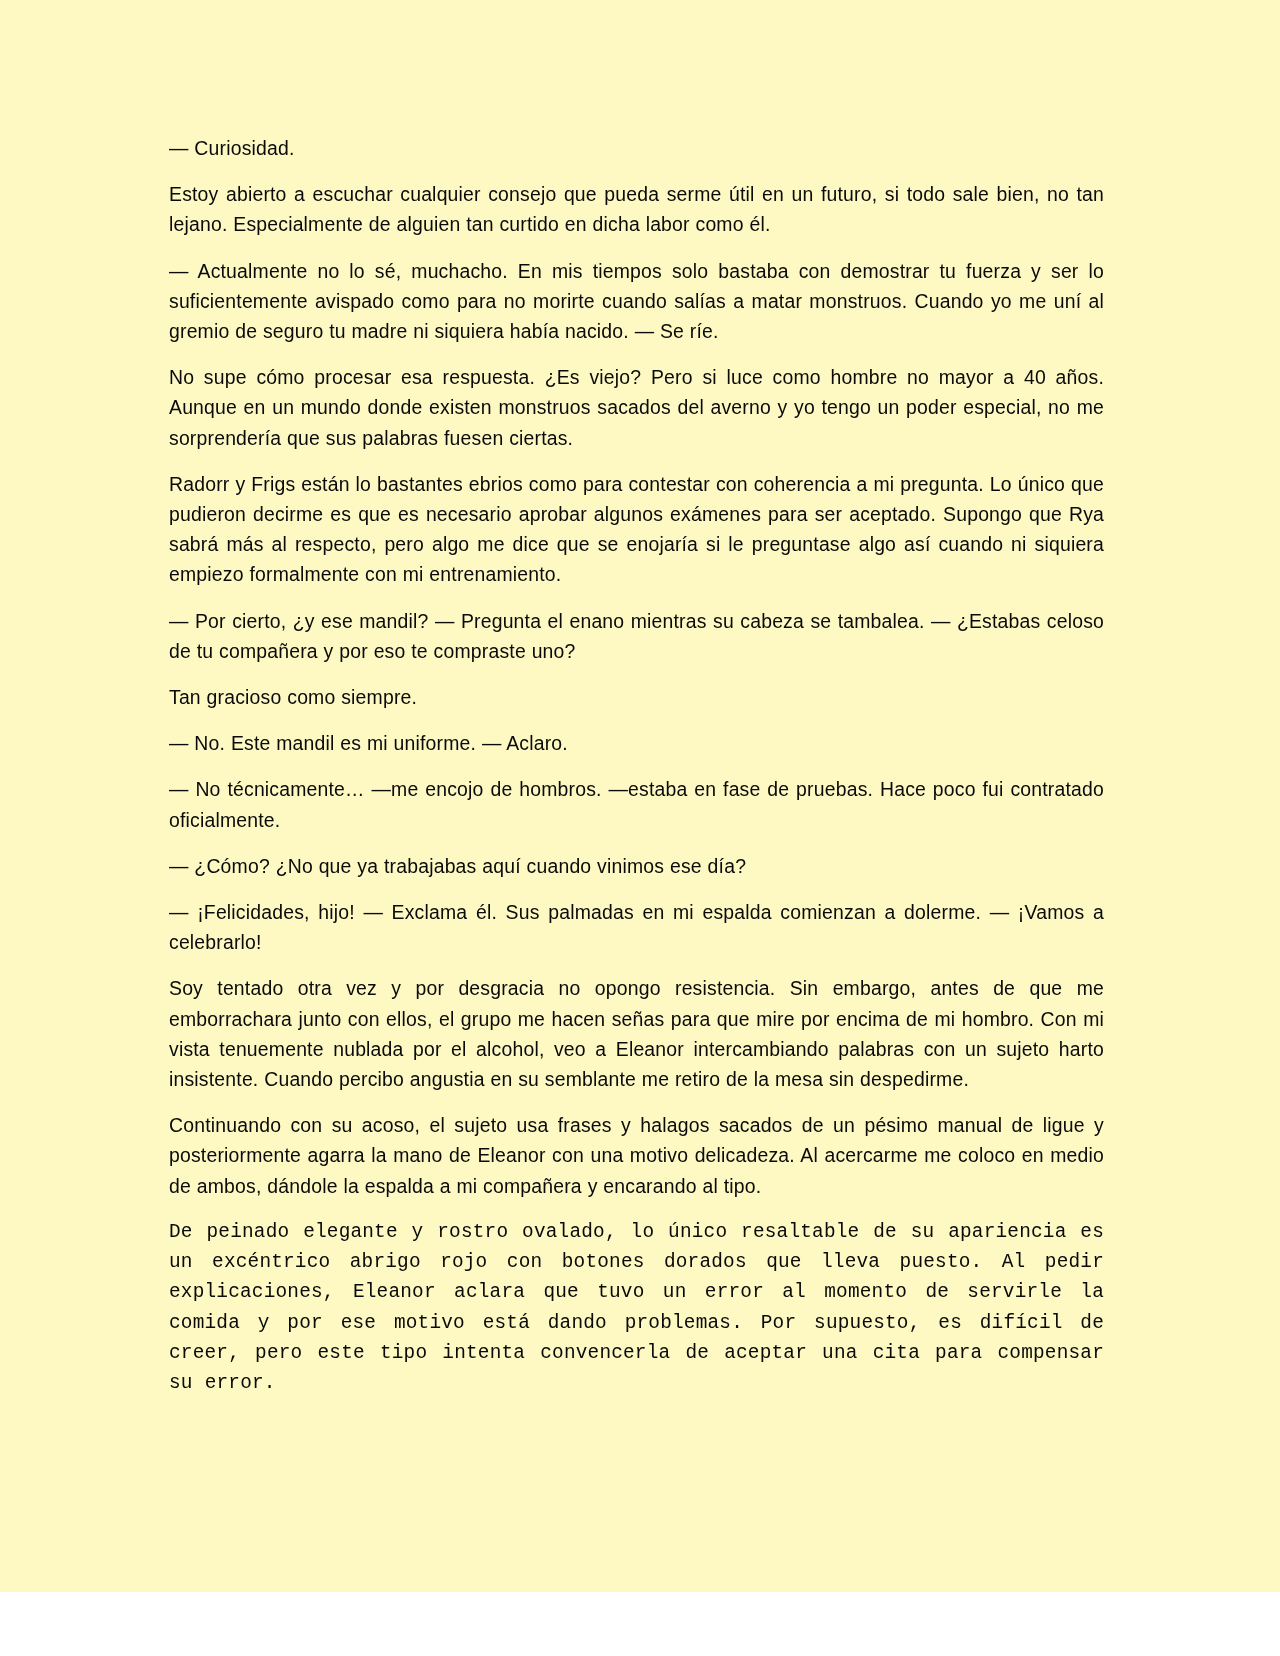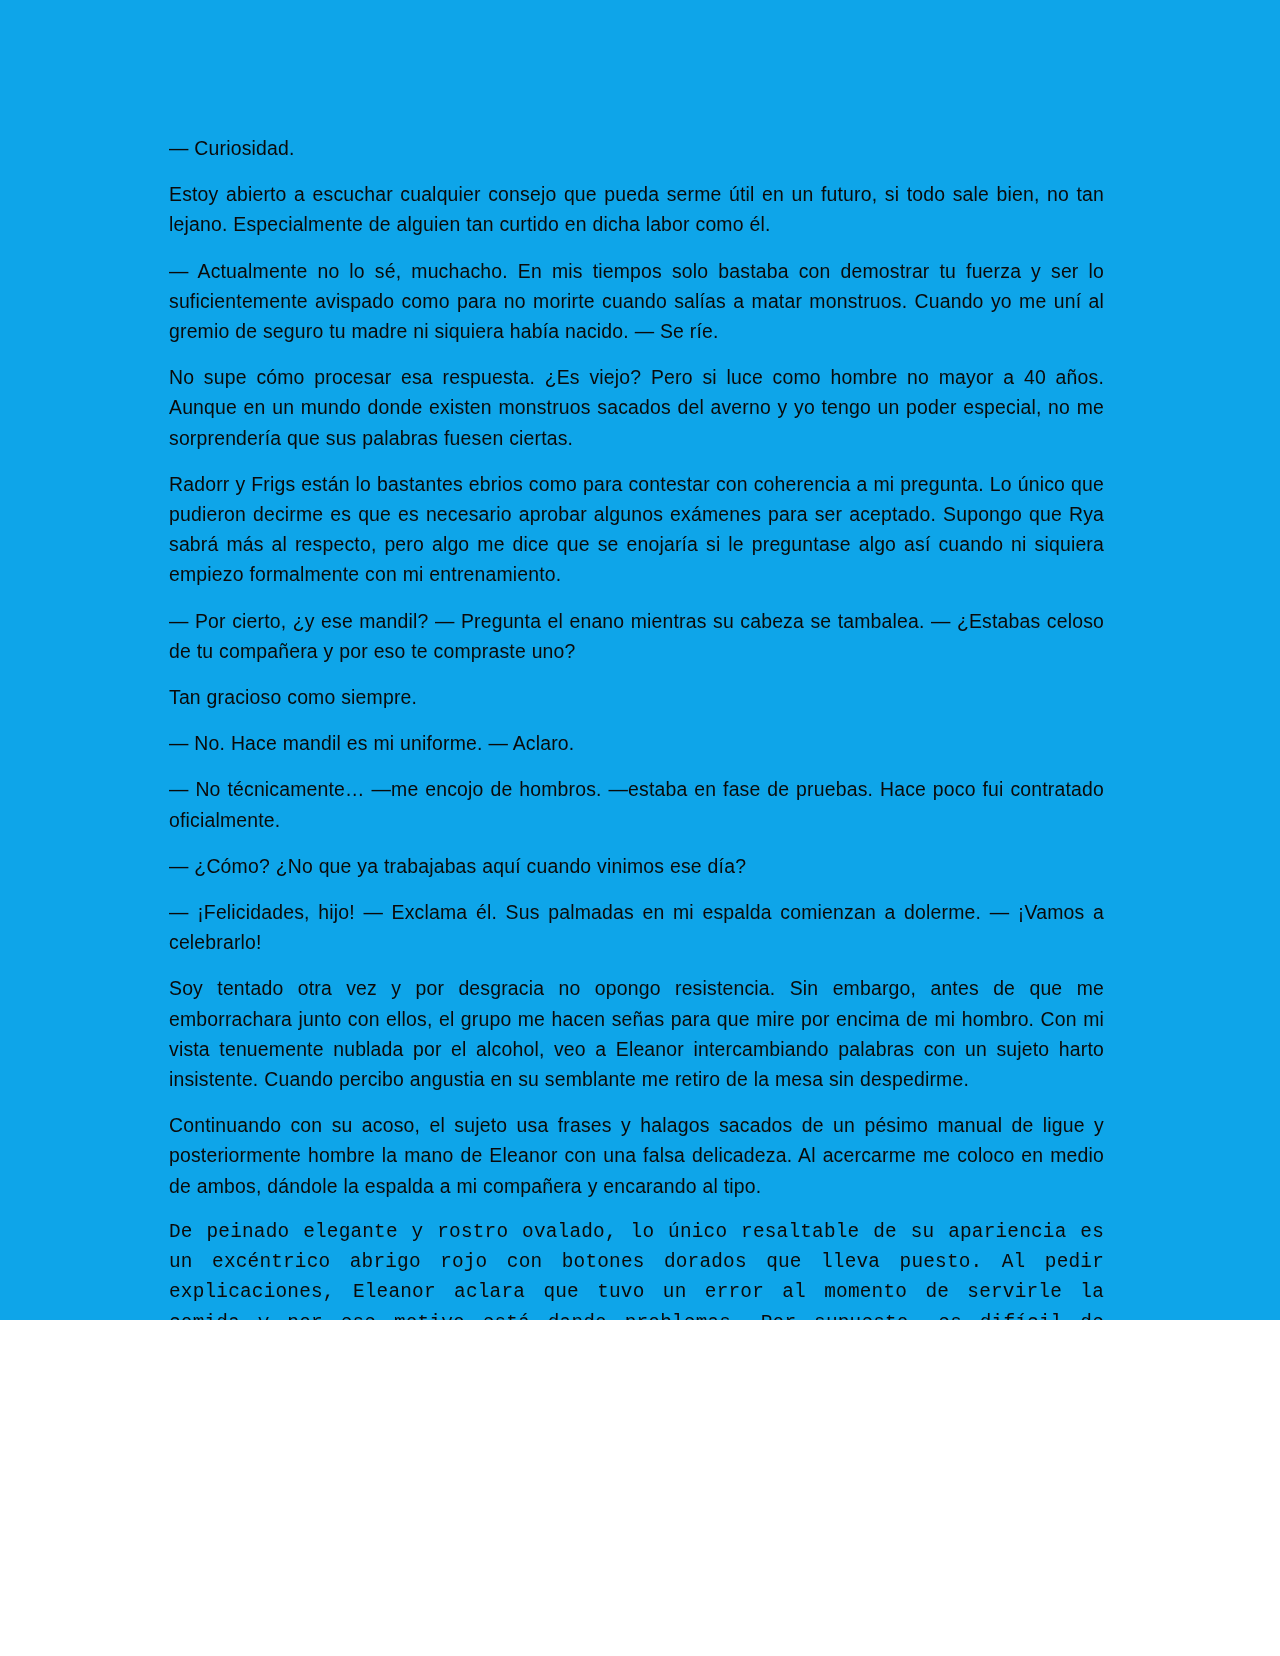--- a/index.html
+++ b/index.html
@@ -9,23 +9,23 @@
     background: #ffffff;
   }
   body {
     font-family: "Liberation Sans", "DejaVu Sans", sans-serif;
     color: #000000;
     -webkit-font-smoothing: antialiased;
   }
   .page {
     position: relative;
     width: 1280px;
-    height: 1320px;
+    height: 1592px;
     margin: 0 auto;
-    background: #0ea5e9;
+    background: #fef9c3;
     overflow: hidden;
     box-sizing: border-box;
   }
   .doc-body {
     position: absolute;
     left: 169px;
     top: 133px;
     width: 935px;
   }
   p.para {
@@ -55,22 +55,22 @@
 <div class="page">
   <div class="doc-body">
 
     <p class="para left">— Curiosidad.</p>
     <p class="para">Estoy abierto a escuchar cualquier consejo que pueda serme útil en un futuro, si todo sale bien, no tan lejano. Especialmente de alguien tan curtido en dicha labor como él.</p>
     <p class="para">— Actualmente no lo sé, muchacho. En mis tiempos solo bastaba con demostrar tu fuerza y ser lo suficientemente avispado como para no morirte cuando salías a matar monstruos. Cuando yo me uní al gremio de seguro tu madre ni siquiera había nacido. — Se ríe.</p>
     <p class="para">No supe cómo procesar esa respuesta. ¿Es viejo? Pero si luce como hombre no mayor a 40 años. Aunque en un mundo donde existen monstruos sacados del averno y yo tengo un poder especial, no me sorprendería que sus palabras fuesen ciertas.</p>
     <p class="para">Radorr y Frigs están lo bastantes ebrios como para contestar con coherencia a mi pregunta. Lo único que pudieron decirme es que es necesario aprobar algunos exámenes para ser aceptado. Supongo que Rya sabrá más al respecto, pero algo me dice que se enojaría si le preguntase algo así cuando ni siquiera empiezo formalmente con mi entrenamiento.</p>
     <p class="para">— Por cierto, ¿y ese mandil? — Pregunta el enano mientras su cabeza se tambalea. — ¿Estabas celoso de tu compañera y por eso te compraste uno?</p>
     <p class="para left">Tan gracioso como siempre.</p>
-    <p class="para left">— No. Hace mandil es mi uniforme. — Aclaro.</p>
+    <p class="para left">— No. Este mandil es mi uniforme. — Aclaro.</p>
     <p class="para">— No técnicamente… —me encojo de hombros. —estaba en fase de pruebas. Hace poco fui contratado oficialmente.</p>
     <p class="para left">— ¿Cómo? ¿No que ya trabajabas aquí cuando vinimos ese día?</p>
     <p class="para">— ¡Felicidades, hijo! — Exclama él. Sus palmadas en mi espalda comienzan a dolerme. — ¡Vamos a celebrarlo!</p>
     <p class="para">Soy tentado otra vez y por desgracia no opongo resistencia. Sin embargo, antes de que me emborrachara junto con ellos, el grupo me hacen señas para que mire por encima de mi hombro. Con mi vista tenuemente nublada por el alcohol, veo a Eleanor intercambiando palabras con un sujeto harto insistente. Cuando percibo angustia en su semblante me retiro de la mesa sin despedirme.</p>
-    <p class="para">Continuando con su acoso, el sujeto usa frases y halagos sacados de un pésimo manual de ligue y posteriormente hombre la mano de Eleanor con una falsa delicadeza. Al acercarme me coloco en medio de ambos, dándole la espalda a mi compañera y encarando al tipo.</p>
+    <p class="para">Continuando con su acoso, el sujeto usa frases y halagos sacados de un pésimo manual de ligue y posteriormente agarra la mano de Eleanor con una motivo delicadeza. Al acercarme me coloco en medio de ambos, dándole la espalda a mi compañera y encarando al tipo.</p>
     <p class="para">De peinado elegante y rostro ovalado, lo único resaltable de su apariencia es un excéntrico abrigo rojo con botones dorados que lleva puesto. Al pedir explicaciones, Eleanor aclara que tuvo un error al momento de servirle la comida y por ese motivo está dando problemas. Por supuesto, es difícil de creer, pero este tipo intenta convencerla de aceptar una cita para compensar su error.</p>
 
   </div>
 </div>
 
 </body></html>

